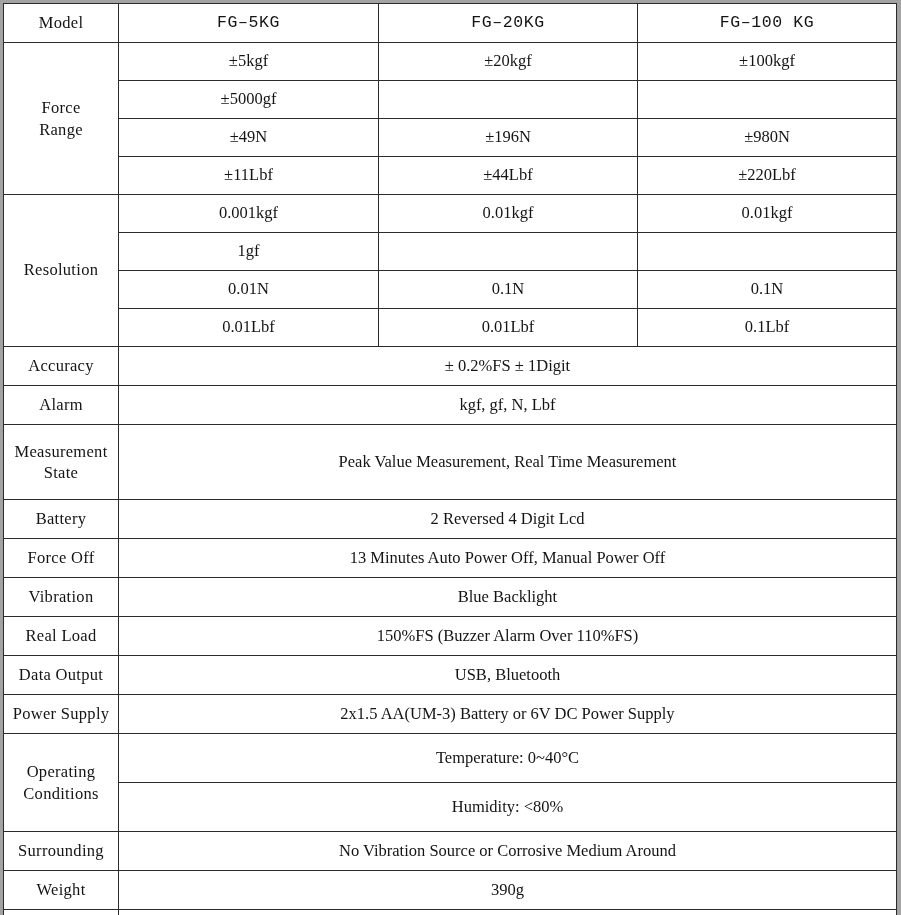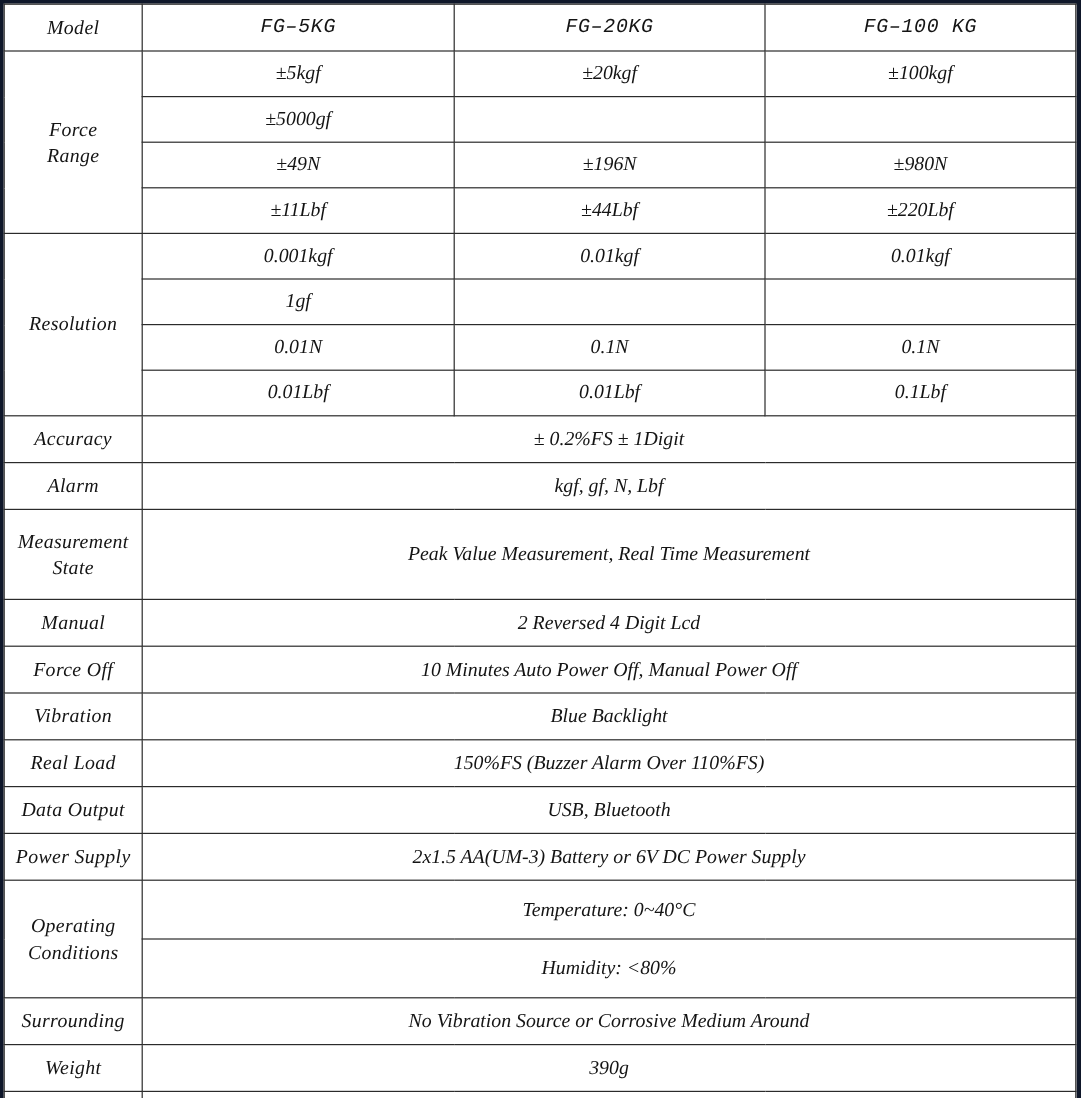--- a/index.html
+++ b/index.html
@@ -12,24 +12,23 @@
     height: 915px;
     font-family: "Liberation Serif", "DejaVu Serif", serif;
     color: #111111;
     overflow: hidden;
   }
 
   .sheet {
     position: relative;
     width: 901px;
     height: 915px;
-    background: #0f172a;
+    background: #a3a3a3;
     box-sizing: border-box;
     padding: 3px 5px 3px 3px;
-    font-style: italic;
   }
 
   table.spec {
     border-collapse: collapse;
     table-layout: fixed;
     width: 893px;
     margin: 0;
     background: #ffffff;
   }
 
@@ -160,27 +159,27 @@
 
       <tr class="h-tall">
         <td class="label">
           <span class="two-line">Measurement</span>
           <span class="two-line">State</span>
         </td>
         <td class="val" colspan="3">Peak Value Measurement, Real Time Measurement</td>
       </tr>
 
       <tr class="h-std">
-        <td class="label">Manual</td>
+        <td class="label">Battery</td>
         <td class="val" colspan="3">2 Reversed 4 Digit Lcd</td>
       </tr>
 
       <tr class="h-std">
         <td class="label">Force Off</td>
-        <td class="val" colspan="3">10 Minutes Auto Power Off, Manual Power Off</td>
+        <td class="val" colspan="3">13 Minutes Auto Power Off, Manual Power Off</td>
       </tr>
 
       <tr class="h-std">
         <td class="label">Vibration</td>
         <td class="val" colspan="3">Blue Backlight</td>
       </tr>
 
       <tr class="h-std">
         <td class="label">Real Load</td>
         <td class="val" colspan="3">150%FS (Buzzer Alarm Over 110%FS)</td>

